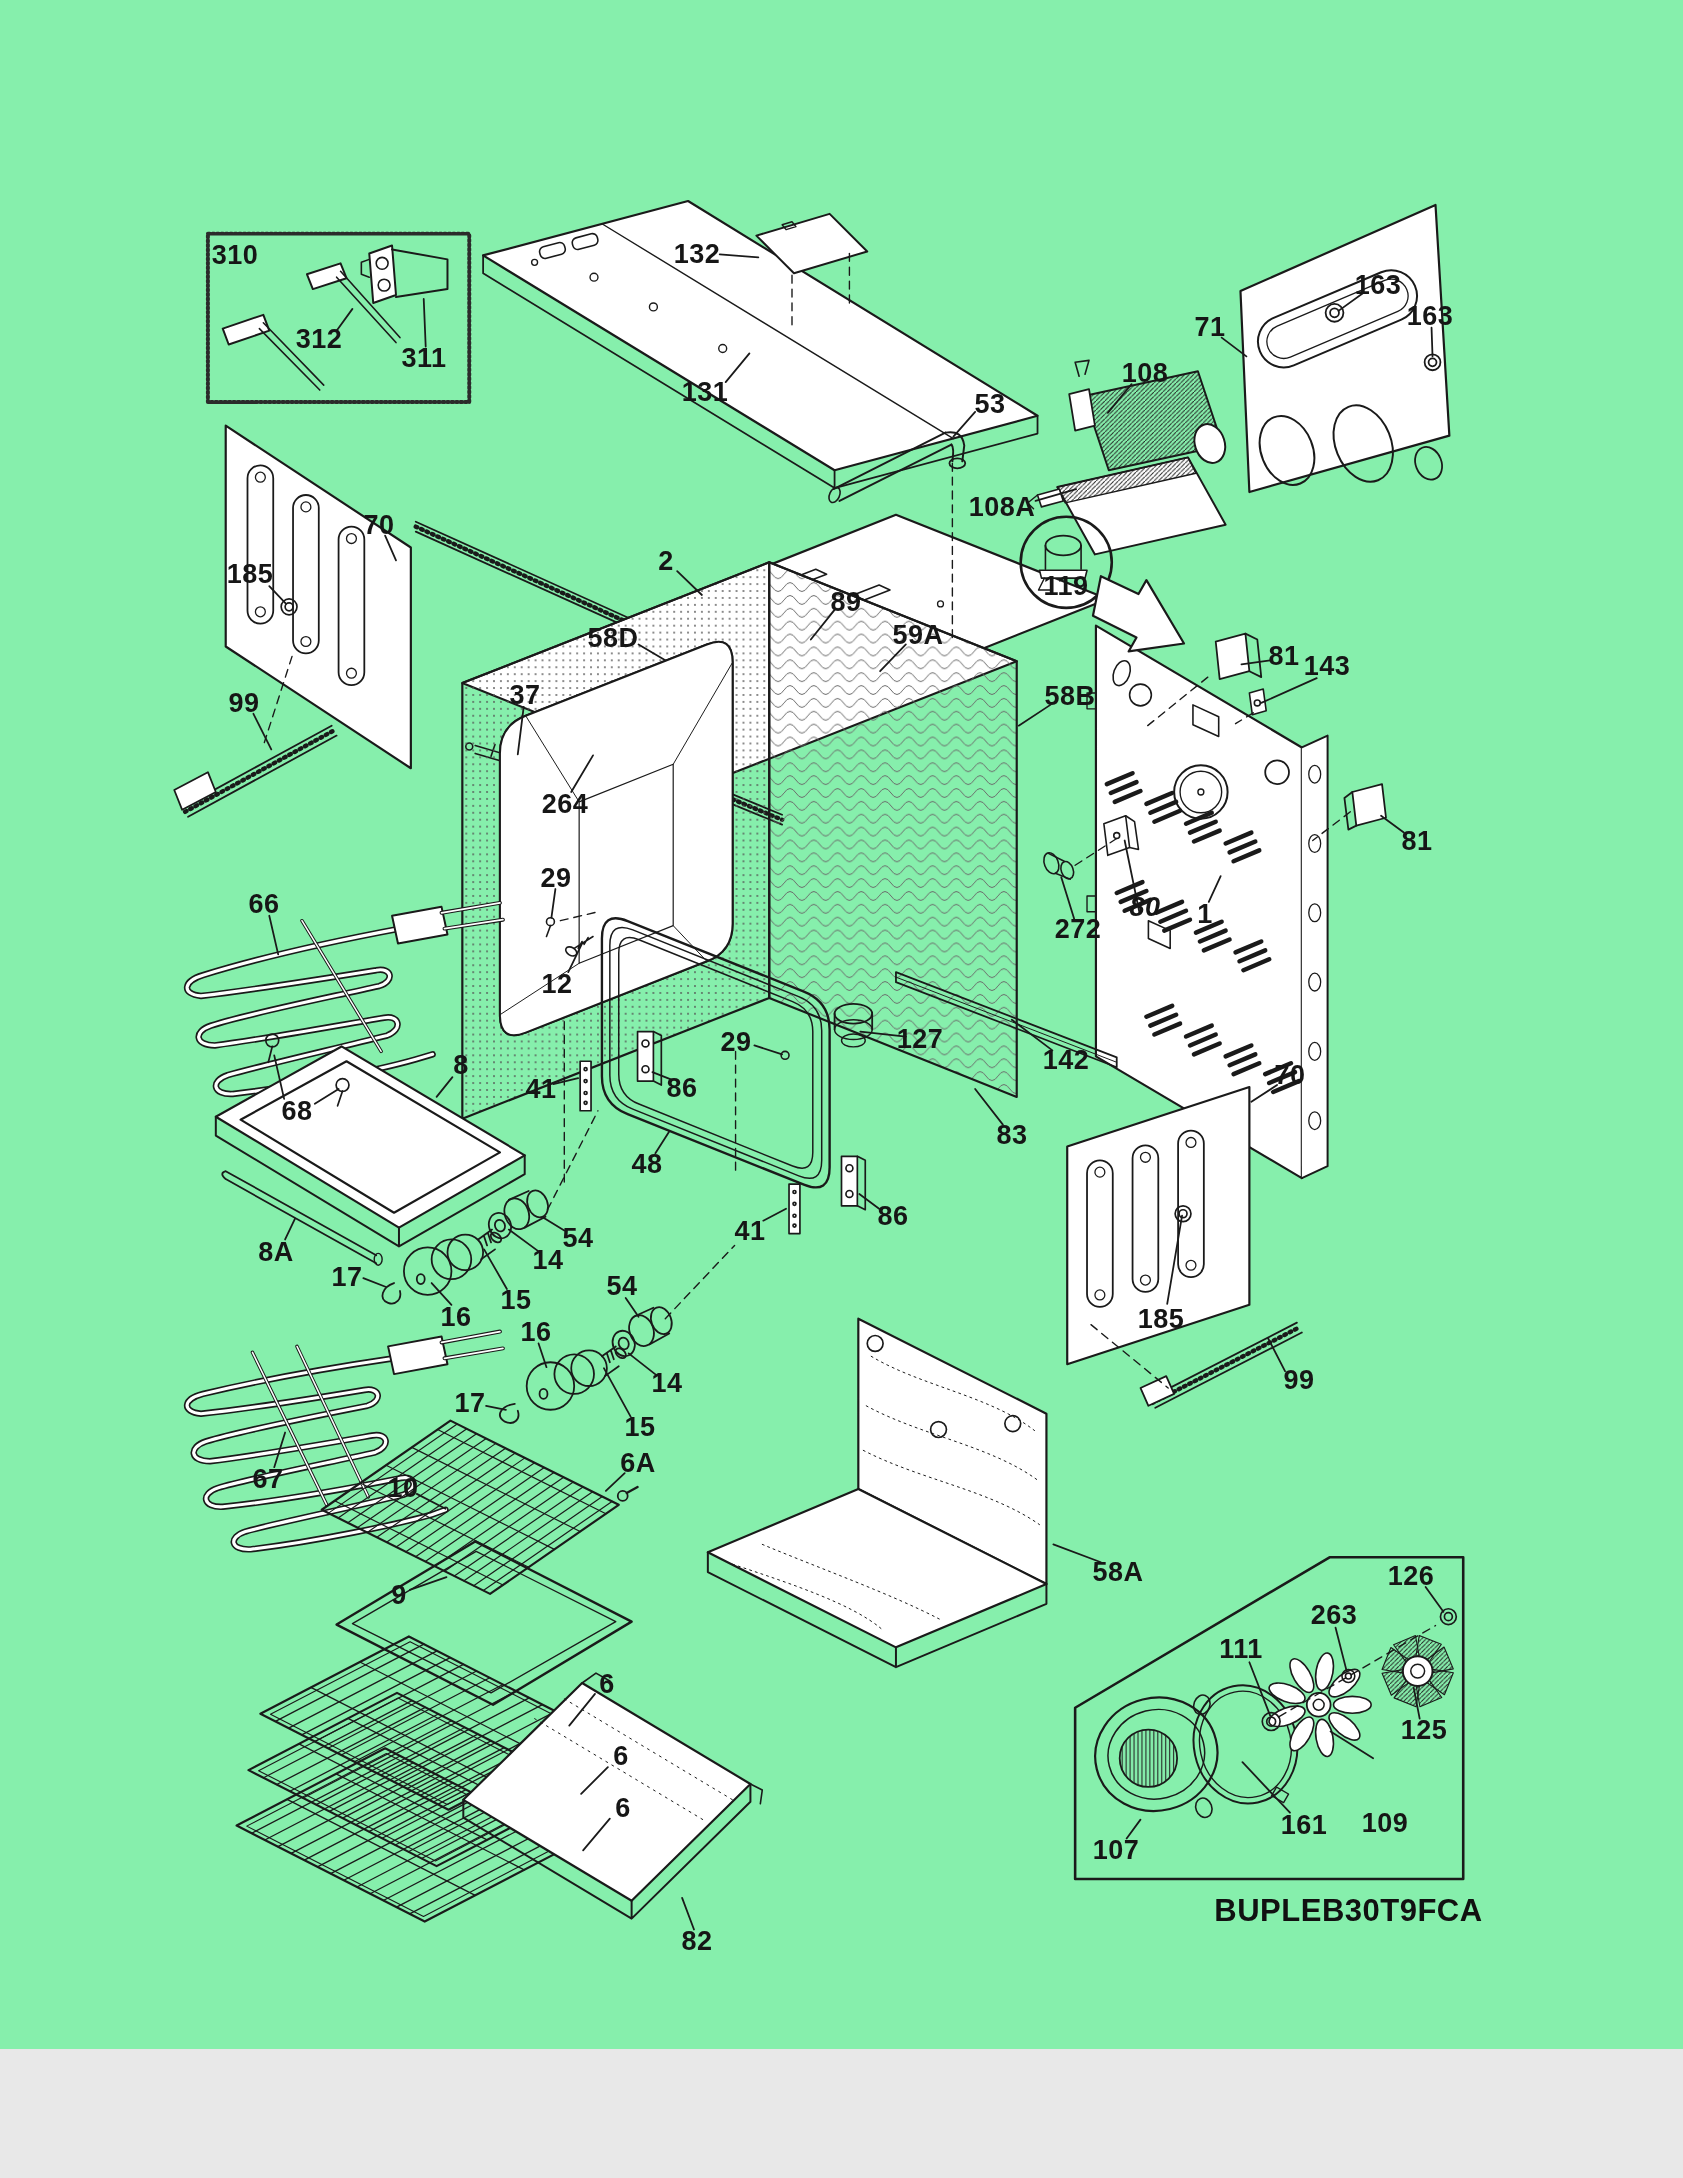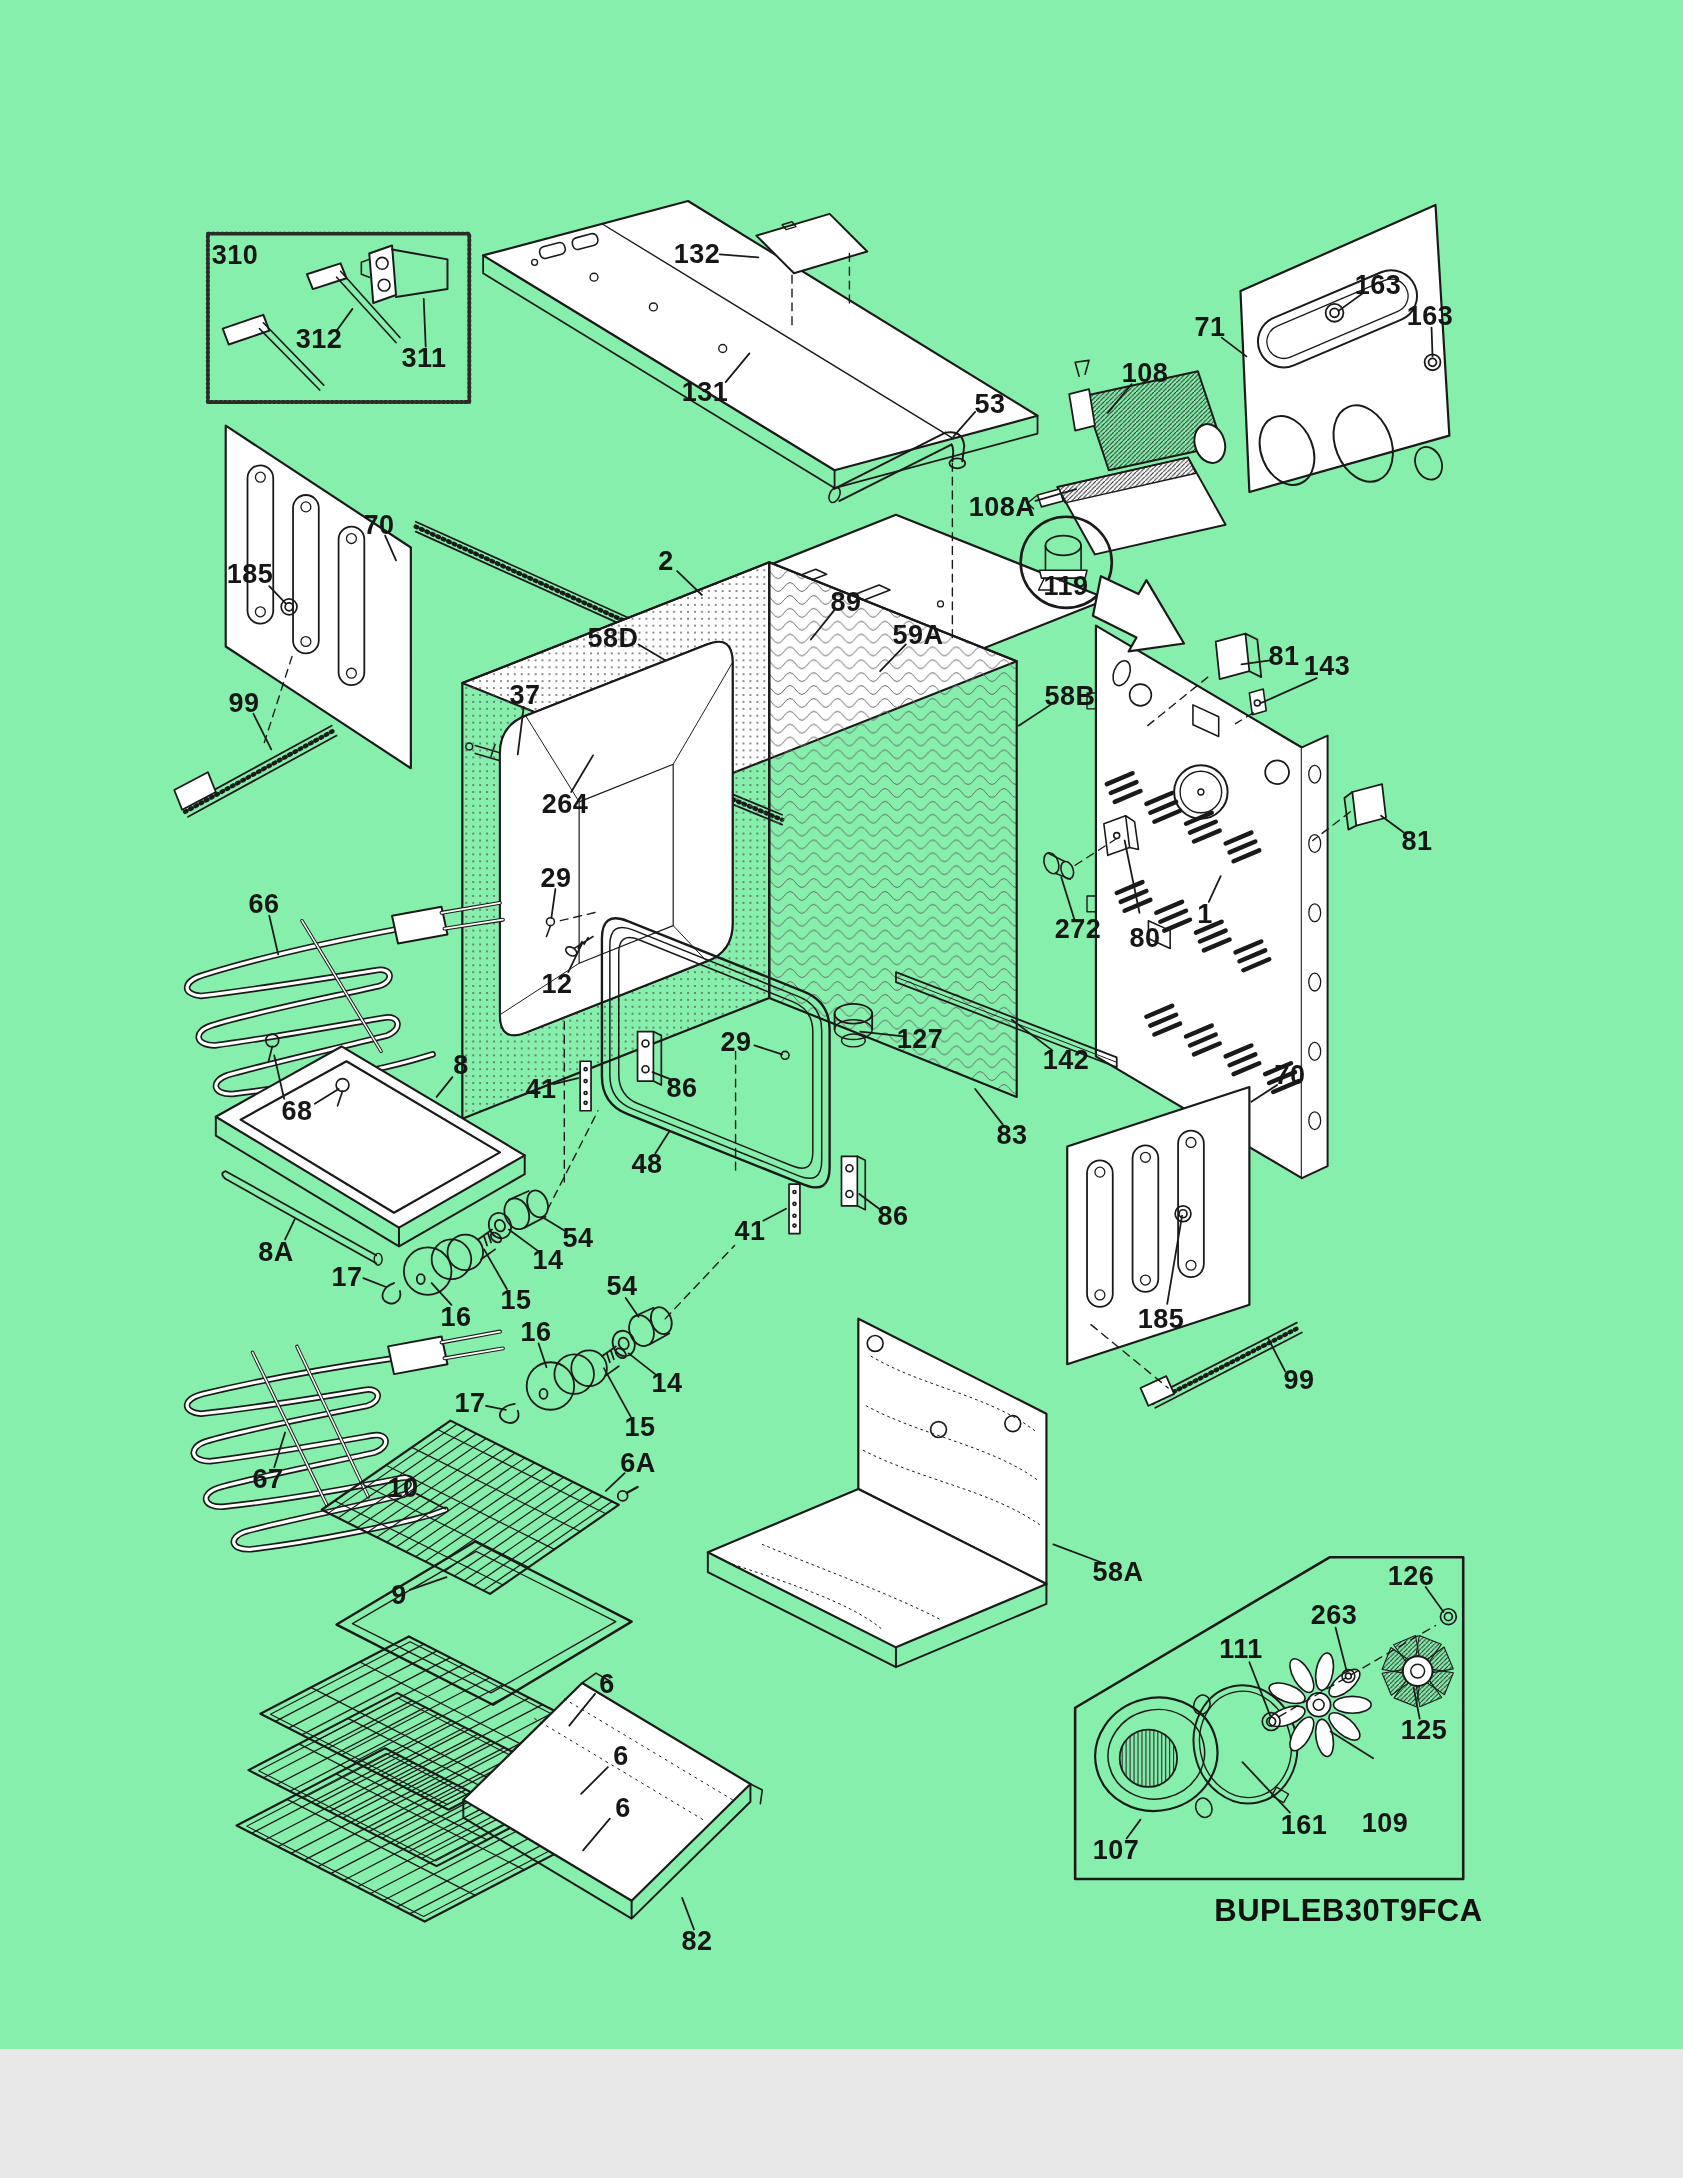--- a/index.html
+++ b/index.html
@@ -692,21 +692,21 @@
       <div class="part-label" style="left: 1070px; top: 696px;">58B</div>
       <div class="part-label" style="left: 525px; top: 695px;">37</div>
       <div class="part-label" style="left: 565px; top: 804px;">264</div>
       <div class="part-label" style="left: 1284px; top: 656px;">81</div>
       <div class="part-label" style="left: 1327px; top: 666px;">143</div>
       <div class="part-label" style="left: 1417px; top: 841px;">81</div>
       <div class="part-label" style="left: 556px; top: 878px;">29</div>
       <div class="part-label" style="left: 557px; top: 984px;">12</div>
       <div class="part-label" style="left: 264px; top: 904px;">66</div>
       <div class="part-label" style="left: 1078px; top: 929px;">272</div>
-      <div class="part-label" style="left: 1145px; top: 938px;">80</div>
+      <div class="part-label" style="left: 1145px; top: 907px; font-style: italic;">80</div>
       <div class="part-label" style="left: 1205px; top: 914px;">1</div>
       <div class="part-label" style="left: 736px; top: 1042px;">29</div>
       <div class="part-label" style="left: 920px; top: 1039px;">127</div>
       <div class="part-label" style="left: 1066px; top: 1060px;">142</div>
       <div class="part-label" style="left: 1012px; top: 1135px;">83</div>
       <div class="part-label" style="left: 461px; top: 1065px;">8</div>
       <div class="part-label" style="left: 297px; top: 1111px;">68</div>
       <div class="part-label" style="left: 541px; top: 1089px;">41</div>
       <div class="part-label" style="left: 682px; top: 1088px;">86</div>
       <div class="part-label" style="left: 647px; top: 1164px;">48</div>

